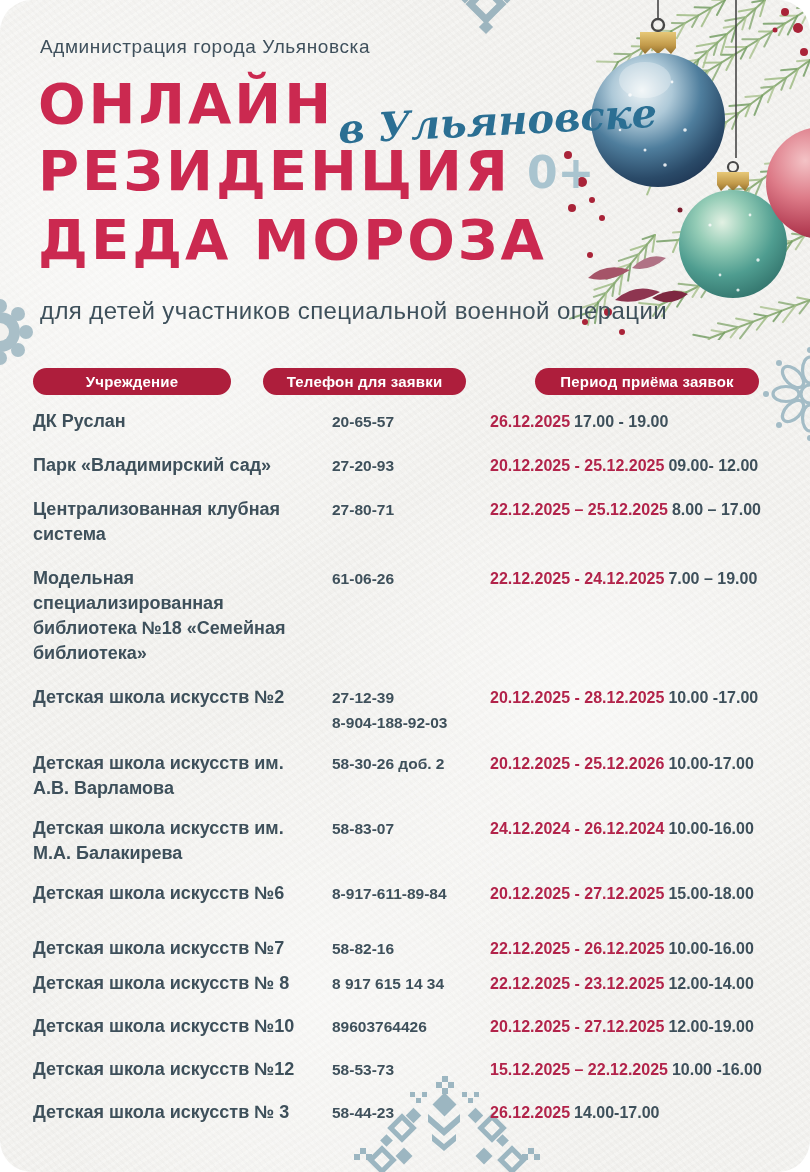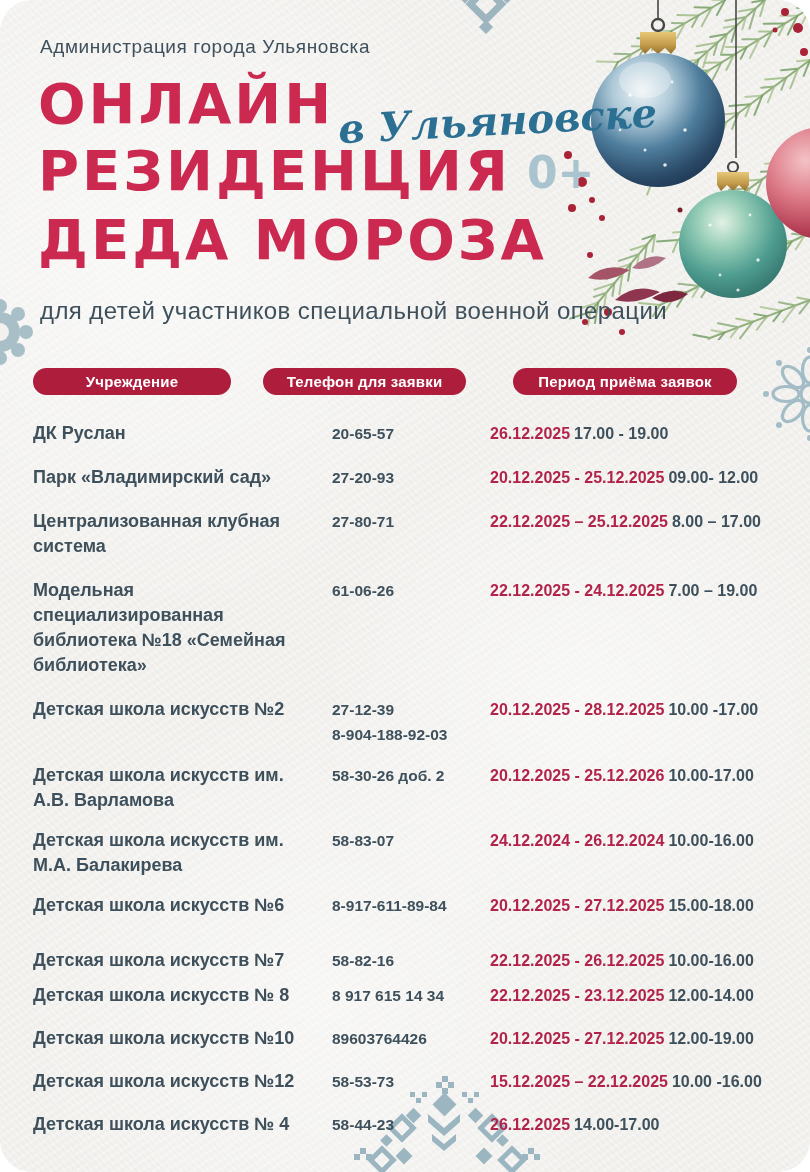--- a/index.html
+++ b/index.html
@@ -23,26 +23,26 @@
 
   .title{position:absolute; left:38px; top:70px; line-height:67px; font-family:"DejaVu Sans", sans-serif;
          font-weight:bold; color:#cb2950; font-size:56px; letter-spacing:3px; white-space:nowrap;}
   .title .t-line{display:block;}
   .badge{color:#a9c4cf; font-size:44px; letter-spacing:0; margin-left:16px; vertical-align:2px;}
   .script{position:absolute; left:338px; top:97px; font-family:"DejaVu Serif", serif; font-style:italic; font-weight:bold;
           color:#2b6f93; font-size:40px; transform:rotate(-3deg); white-space:nowrap;}
   .subtitle{position:absolute; left:40px; top:297px; font-size:24px; letter-spacing:.4px; color:#3e505b; white-space:nowrap;}
 
   .table{position:absolute; left:33px; top:368px; width:760px;}
-  .t-head{position:relative; height:27px; margin-bottom:26px;}
+  .t-head{position:relative; height:27px; margin-bottom:14px;}
   .pill{position:absolute; top:0; height:27px; background:#ae1e3c; border-radius:14px; color:#fff;
         font-size:15px; font-weight:bold; display:flex; align-items:center; justify-content:center; letter-spacing:.2px;}
   .pill.p1{left:0; width:198px;}
   .pill.p2{left:230px; width:203px;}
-  .pill.p3{left:480px; width:224px;}
+  .pill.p3{left:502px; width:224px;}
 
   .t-row{display:flex; align-items:flex-start; margin-bottom:19px;}
   .c-name{width:299px; padding-right:10px; box-sizing:border-box; font-size:18px; font-weight:bold; line-height:25px; color:#3e505b;}
   .c-phone{width:158px; font-size:15.5px; font-weight:bold; line-height:25px; color:#3e505b;}
   .c-phone div:empty{display:none;}
   .c-period{flex:1; line-height:25px; white-space:nowrap;}
   .date{color:#b2234a; font-weight:bold; font-size:16px;}
   .time{color:#3e505b; font-weight:bold; font-size:16px; margin-left:4px;}
 
   .t-row:nth-of-type(5){margin-bottom:16px;}
@@ -564,21 +564,21 @@
       <div class="c-phone">
         <div>58-53-73</div>
 
       </div>
       <div class="c-period">
         <span class="date">15.12.2025 – 22.12.2025</span><span class="time">10.00 -16.00</span>
       </div>
     </div>
 
     <div class="t-row">
-      <div class="c-name">Детская школа искусств № 4</div>
+      <div class="c-name">Детская школа искусств № 3</div>
       <div class="c-phone">
         <div>58-44-23</div>
 
       </div>
       <div class="c-period">
         <span class="date">26.12.2025</span><span class="time">14.00-17.00</span>
       </div>
     </div>
   </div>
     </div>

